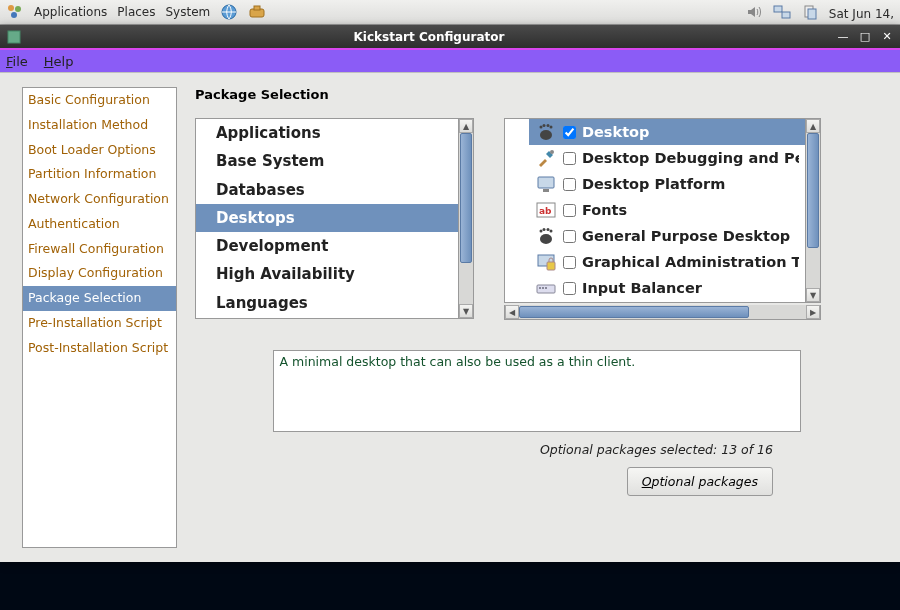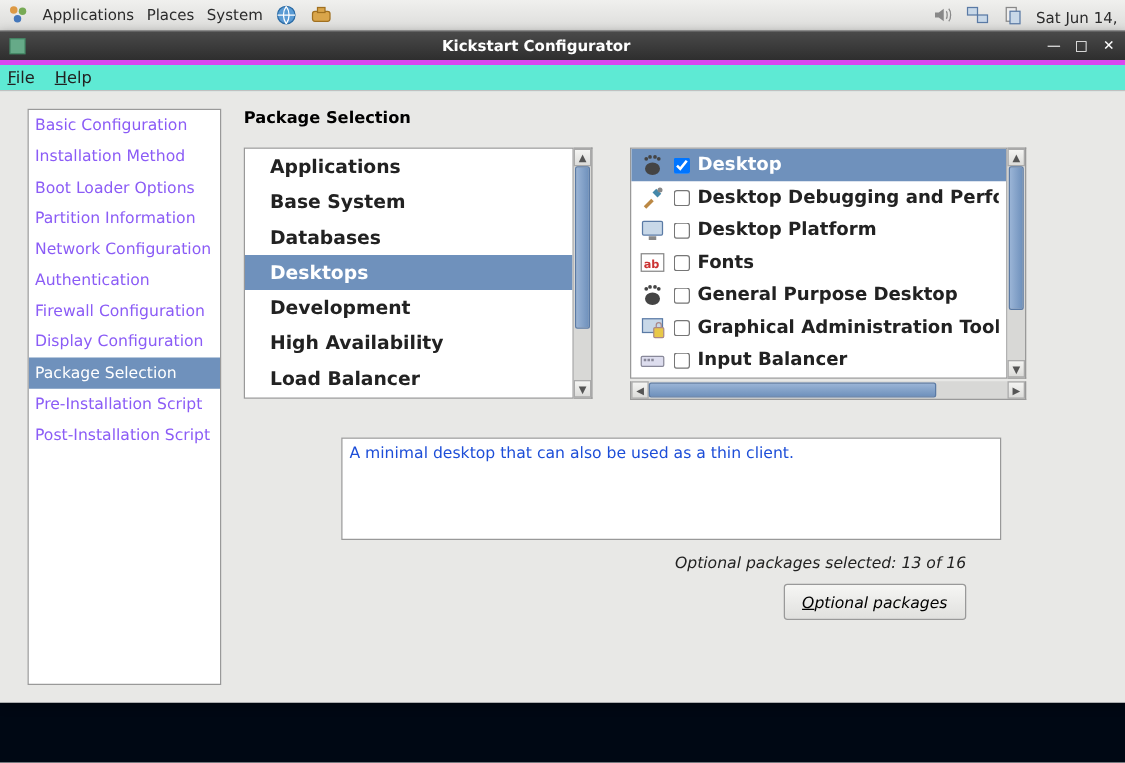--- a/index.html
+++ b/index.html
@@ -14,59 +14,59 @@
 
 
 .window { width: 900px; background: #dedede; box-shadow: 0 2px 8px rgba(0,0,0,.4); }
 .titlebar { height: 23px; background: linear-gradient(#4a4a4a, #2e2e2e); color: #fff; display: flex; align-items: center; padding: 0 6px; }
 .titlebar-title { flex: 1; text-align: center; font-size: 12px; font-weight: bold; }
 .titlebar-icon { width: 16px; height: 16px; display: inline-flex; align-items: center; justify-content: center; color: #ddd; }
 .titlebar-controls { display: flex; gap: 8px; }
 .titlebar-btn { width: 14px; height: 14px; color: #fff; font-size: 11px; cursor: pointer; display: flex; align-items: center; justify-content: center; }
 
 
-.menubar { height: 25px; background: #5eead4; border-top: 4px solid #d946ef; border-bottom: 1px solid #c0c0c0; display: flex; align-items: center; padding: 0 6px; gap: 16px; }
+.menubar { height: 25px; background: #8b5cf6; border-top: 2px solid #d946ef; border-bottom: 1px solid #c0c0c0; display: flex; align-items: center; padding: 0 6px; gap: 16px; }
 .menubar-item { font-size: 13px; color: #222; cursor: pointer; }
 .menubar-item .ul { text-decoration: underline; }
 
 
 .body { display: flex; height: 489px; background: #e8e8e6; }
 .sidebar { width: 155px; margin: 14px 0 14px 22px; background: #fff; border: 1px solid #999; overflow: hidden; }
-.sidebar-item { padding: 3px 5px; font-size: 12.5px; color: #8b5cf6; cursor: pointer; line-height: 1.5; }
+.sidebar-item { padding: 3px 5px; font-size: 12.5px; color: #a16207; cursor: pointer; line-height: 1.5; }
 .sidebar-item.selected { background: #6f91bc; color: #fff; }
 
 .main { flex: 1; padding: 14px 22px 14px 18px; display: flex; flex-direction: column; }
 .main-title { font-weight: bold; font-size: 13px; margin-bottom: 16px; }
 
 .lists-row { display: flex; gap: 30px; }
 .listbox-wrap { display: flex; }
 .listbox { background: #fff; border: 1px solid #999; overflow: hidden; }
 .listbox.cats { width: 264px; height: 201px; }
-.listbox.pkgs { width: 302px; height: 185px; }
+.listbox.pkgs { width: 302px; height: 185px; padding-left: 24px; }
 
 .cat-item { padding: 4px 20px; font-size: 15px; font-weight: bold; color: #222; cursor: pointer; line-height: 1.35; }
 .cat-item.selected { background: #6f91bc; color: #fff; }
 
 .pkg-item { display: flex; align-items: center; gap: 6px; padding: 2px 6px; font-size: 14.5px; font-weight: bold; color: #222; cursor: pointer; }
 .pkg-item.selected { background: #6f91bc; color: #fff; }
 .pkg-item input[type=checkbox] { width: 13px; height: 13px; flex-shrink: 0; }
 .pkg-icon { width: 22px; height: 22px; flex-shrink: 0; display: inline-flex; align-items: center; justify-content: center; font-size: 16px; }
 .pkg-label { white-space: nowrap; overflow: hidden; }
 
 .scrollbar-v { width: 15px; background: #d8d8d6; border: 1px solid #999; border-left: none; display: flex; flex-direction: column; }
 .scrollbar-h { height: 15px; background: #d8d8d6; border: 1px solid #999; border-top: none; display: flex; margin-top: 2px; }
 .sb-btn { height: 14px; width: 100%; background: linear-gradient(#f4f4f2,#dcdcda); border: 1px solid #aaa; font-size: 8px; display: flex; align-items: center; justify-content: center; color: #555; cursor: pointer; flex-shrink: 0; }
 .scrollbar-h .sb-btn { width: 14px; height: 100%; }
 .sb-track { flex: 1; position: relative; }
 .sb-thumb { position: absolute; background: linear-gradient(90deg,#9ab4d6,#6f91bc); border: 1px solid #5a7aa5; border-radius: 2px; cursor: pointer; }
 .scrollbar-h .sb-thumb { background: linear-gradient(#9ab4d6,#6f91bc); }
 
 .pkgs-col { display: flex; flex-direction: column; }
 
-.desc-box { width: 528px; height: 82px; background: #fff; border: 1px solid #999; margin: 30px auto 0; padding: 3px 6px; font-size: 12.5px; color: #1d4ed8; }
+.desc-box { width: 528px; height: 82px; background: #fff; border: 1px solid #999; margin: 30px auto 0; padding: 3px 6px; font-size: 12.5px; color: #14532d; }
 .opt-text { text-align: right; margin-top: 10px; font-size: 12.5px; font-style: italic; color: #222; padding-right: 105px; }
 .opt-btn-row { display: flex; justify-content: flex-end; margin-top: 10px; padding-right: 105px; }
 .opt-btn { padding: 6px 14px; background: linear-gradient(#f6f6f4,#e0e0de); border: 1px solid #999; border-radius: 3px; font-size: 12.5px; cursor: pointer; font-style: italic; }
 .opt-btn .ul { text-decoration: underline; }
 
 svg { display: block; }
 </style>
 </head>
 <body>
 
@@ -155,20 +155,21 @@
       <div class="lists-row">
 
         <div class="listbox-wrap">
           <div class="listbox cats" id="catlist">
               <div class="cat-item">Applications</div>
               <div class="cat-item">Base System</div>
               <div class="cat-item">Databases</div>
               <div class="cat-item selected">Desktops</div>
               <div class="cat-item">Development</div>
               <div class="cat-item">High Availability</div>
+              <div class="cat-item">Languages</div>
               <div class="cat-item">Load Balancer</div>
             </div>
           <div class="scrollbar-v" style="height:201px">
             <div class="sb-btn">▲</div>
             <div class="sb-track">
                 <div class="sb-thumb" style="left:1px;right:1px;top:0;height:130px"></div>
               </div>
             <div class="sb-btn">▼</div>
           </div>
         </div>

